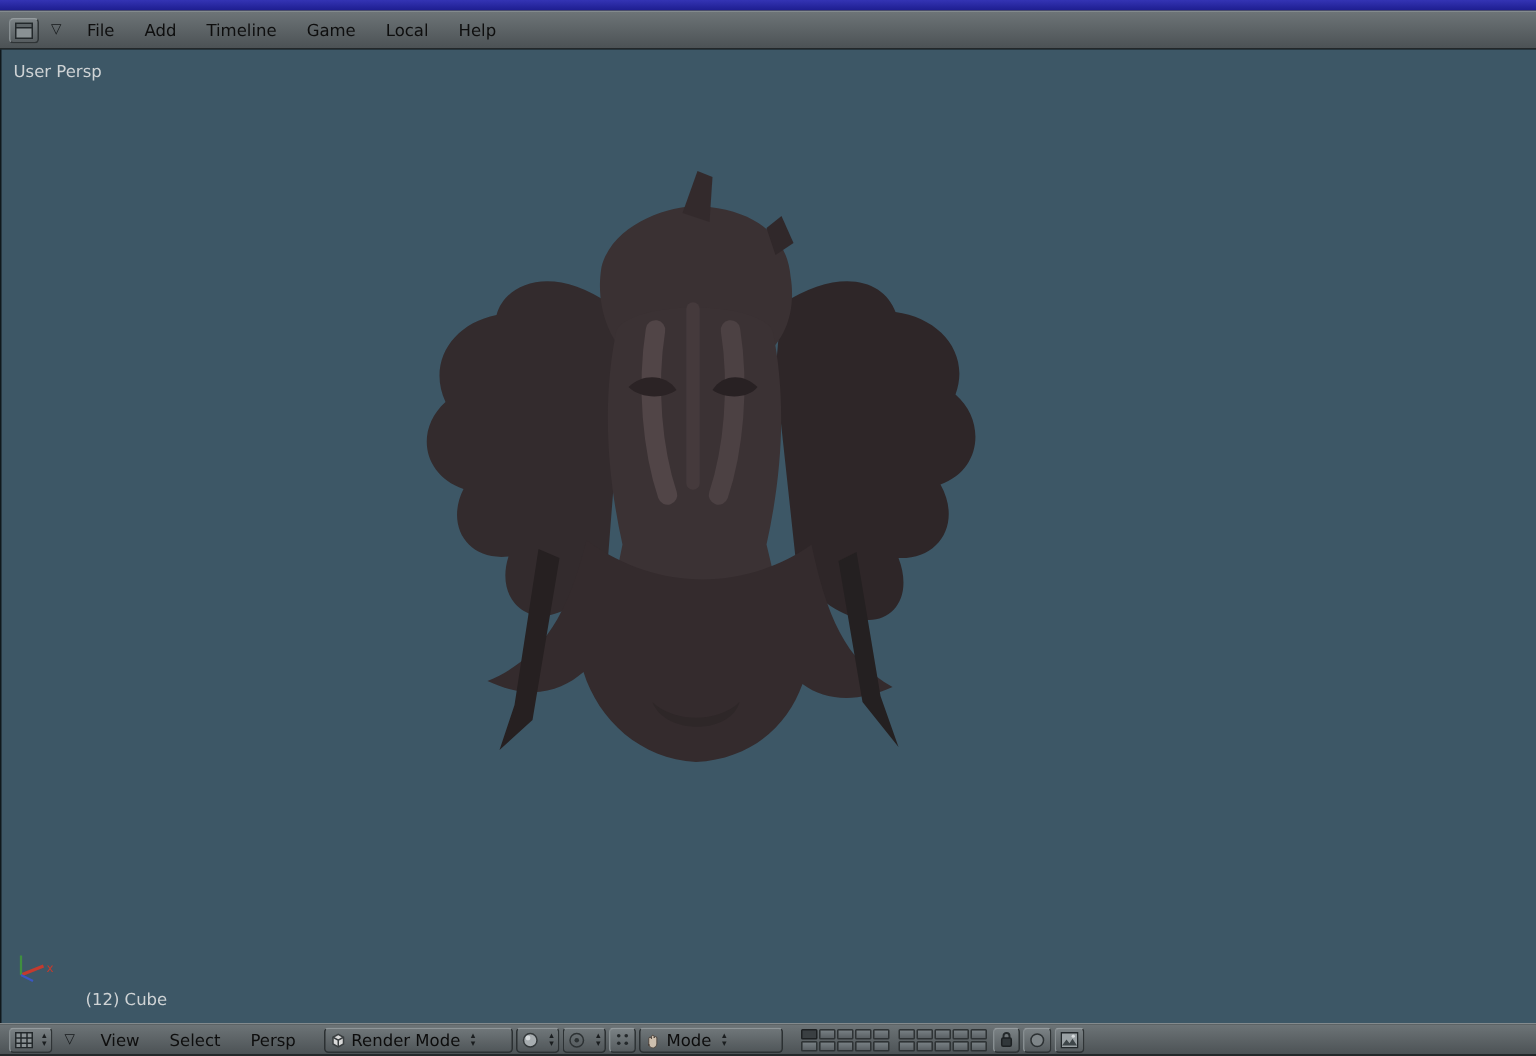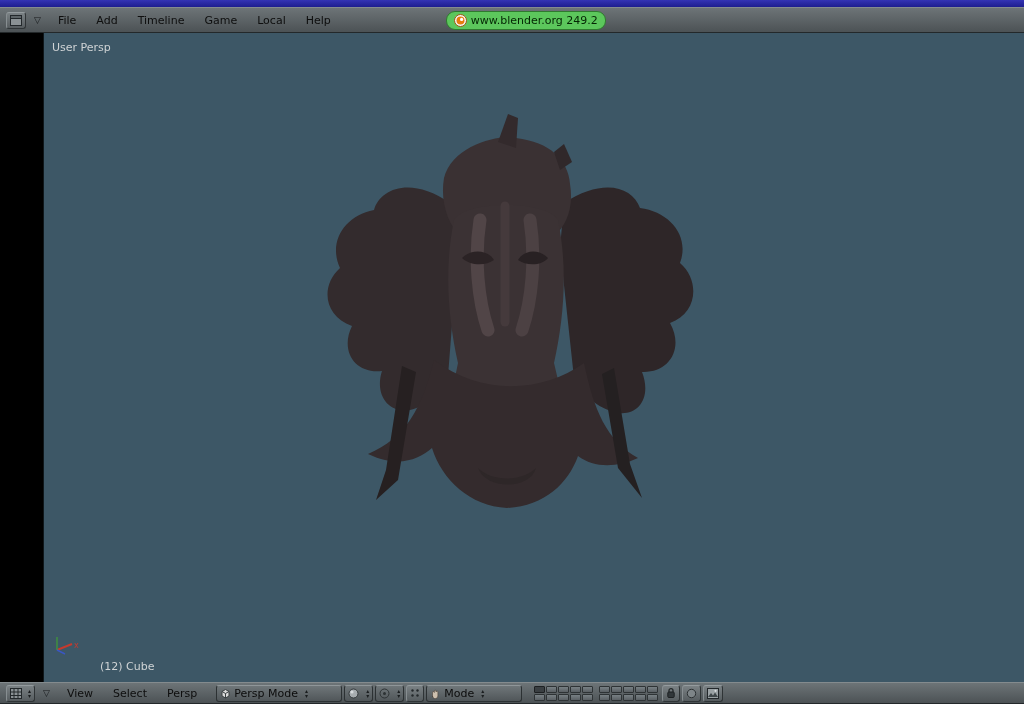--- a/index.html
+++ b/index.html
@@ -40,21 +40,21 @@
   .layers{display:grid;grid-template-columns:repeat(5,11px);grid-auto-rows:7px;gap:1px;margin:0 2px;}
   .layer{background:linear-gradient(#788084,#5a6064);border:1px solid #2e3335;border-radius:1px;}
   .layer.active{background:#3a3f42;border-color:#1d2022;}
   
   .badge{
     margin-left:104px;height:17px;display:inline-flex;align-items:center;gap:4px;padding:0 7px;
     background:var(--badge-green,#5cc75c);border-radius:9px;border:1px solid #2f7a2f;color:#042604;white-space:nowrap;
   }
   .stats{margin-left:8px;color:var(--stats-text,#dde1e3);white-space:nowrap;}
   
-  .viewport{flex:1;position:relative;background:var(--viewport-bg,#3d5766);overflow:hidden;border-left:1px solid #10181c;margin-left:43px;}
+  .viewport{flex:1;position:relative;background:var(--viewport-bg,#3d5766);overflow:hidden;border-left:1px solid #10181c;}
   .view-label{position:absolute;top:8px;left:8px;color:var(--viewport-text,#cfd3d5);font-size:11px;}
   .selection-label{position:absolute;left:56px;bottom:9px;color:var(--viewport-text,#cfd3d5);font-size:11px;}
   .model{position:absolute;left:258px;top:75px;}
   .axis-gizmo{position:absolute;left:8px;bottom:26px;}
   .sep{width:6px;flex:none;}
 </style>
 </head>
 <body>
 
 <div class="app">
@@ -69,28 +69,20 @@
       </svg>
     </span>
     <span class="collapse-arrow">▽</span>
     <span class="menu-item">File</span>
     <span class="menu-item">Add</span>
     <span class="menu-item">Timeline</span>
     <span class="menu-item">Game</span>
     <span class="menu-item">Local</span>
     <span class="menu-item">Help</span>
 
-    <span class="badge">
-      <svg width="13" height="13" viewBox="0 0 13 13">
-        <circle cx="6.5" cy="6.5" r="6" fill="#f4f4f4" stroke="#9a5a10"></circle>
-        <circle cx="6.5" cy="6.5" r="4" fill="#e87d0d"></circle>
-        <circle cx="7.6" cy="5.4" r="1.6" fill="#ffffff"></circle>
-      </svg>
-      <span>www.blender.org 249.2</span>
-    </span>
 
   </div>
 
   <div class="viewport">
     <span class="view-label">User Persp</span>
 
     <svg class="model" width="405" height="420" viewBox="0 0 405 420">
 
       <path fill="#2e2628" d="M262,95 C300,70 330,78 338,100 C368,104 388,128 378,155 C398,172 396,205 368,215 C382,240 368,265 340,264 C350,290 336,308 316,305 C300,302 282,290 272,270 L258,140 Z"></path>
 
@@ -144,21 +136,21 @@
     <span class="menu-item">Select</span>
     <span class="menu-item">Persp</span>
 
     <span class="sep"></span>
 
     <span class="combo mode-combo">
       <svg width="11" height="11" viewBox="0 0 11 11">
         <path d="M2,3.5 L5.5,1.5 L9,3.5 L9,8 L5.5,10 L2,8 Z" fill="#d9d9d9" stroke="#3a3f41"></path>
         <path d="M2,3.5 L5.5,5.5 L9,3.5 M5.5,5.5 V10" fill="none" stroke="#3a3f41"></path>
       </svg>
-      <span class="combo-label">Persp Mode</span>
+      <span class="combo-label">Render Mode</span>
       <span class="stepper">▴<br>▾</span>
     </span>
 
     <span class="combo">
       <svg width="11" height="11" viewBox="0 0 11 11">
         <circle cx="5.5" cy="5.5" r="4.5" fill="#a7adb0" stroke="#33383a"></circle>
         <circle cx="4" cy="4" r="1.6" fill="#d7dbdd"></circle>
       </svg>
       <span class="stepper">▴<br>▾</span>
     </span>

